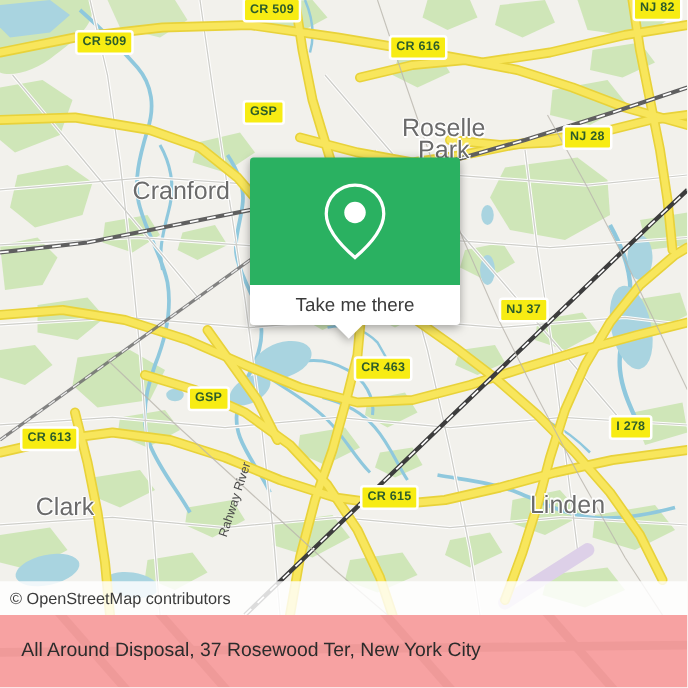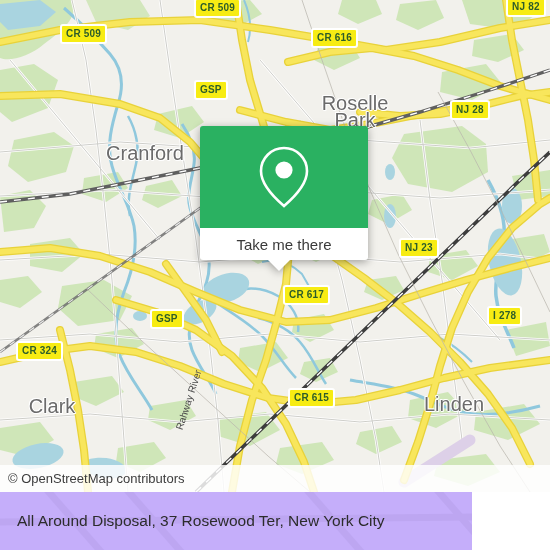--- a/index.html
+++ b/index.html
@@ -127,23 +127,23 @@
     margin-left: 8px;
     font-size: 13px;
     color: #3c3c3c;
   }
 
   
   #footer {
     position: absolute;
     left: 0;
     top: 492px;
-    width: 472px;
+    width: 550px;
     height: 58px;
-    background: #8b5cf6;
+    background: #ef4444;
     overflow: hidden;
   }
   #footer-watermark {
     position: absolute;
     left: 0; top: 0;
     width: 550px; height: 58px;
     opacity: .5;
   }
   #footer-inner {
     position: relative;
@@ -343,25 +343,25 @@
       </g>
     </svg>
 
     <div>
       <div class="shield" style="left:60px;top:24px">CR 509</div>
       <div class="shield" style="left:194px;top:-2px">CR 509</div>
       <div class="shield" style="left:311px;top:28px">CR 616</div>
       <div class="shield" style="left:506px;top:-3px">NJ 82</div>
       <div class="shield" style="left:194px;top:80px">GSP</div>
       <div class="shield" style="left:450px;top:100px">NJ 28</div>
-      <div class="shield" style="left:399px;top:238px">NJ 23</div>
-      <div class="shield" style="left:283px;top:285px">CR 617</div>
+      <div class="shield" style="left:399px;top:238px">NJ 37</div>
+      <div class="shield" style="left:283px;top:285px">CR 463</div>
       <div class="shield" style="left:150px;top:309px">GSP</div>
-      <div class="shield" style="left:487px;top:306px">I 278</div>
-      <div class="shield" style="left:16px;top:341px">CR 324</div>
+      <div class="shield" style="left:487px;top:332px">I 278</div>
+      <div class="shield" style="left:16px;top:341px">CR 613</div>
       <div class="shield" style="left:288px;top:388px">CR 615</div>
     </div>
 
     <div>
       <div class="place two-line" style="left:316px;top:95px;width:78px">Roselle Park</div>
       <div class="place" style="left:100px;top:145px;width:90px">Cranford</div>
       <div class="place" style="left:22px;top:398px;width:60px">Clark</div>
       <div class="place" style="left:423px;top:396px;width:62px">Linden</div>
     </div>
 

